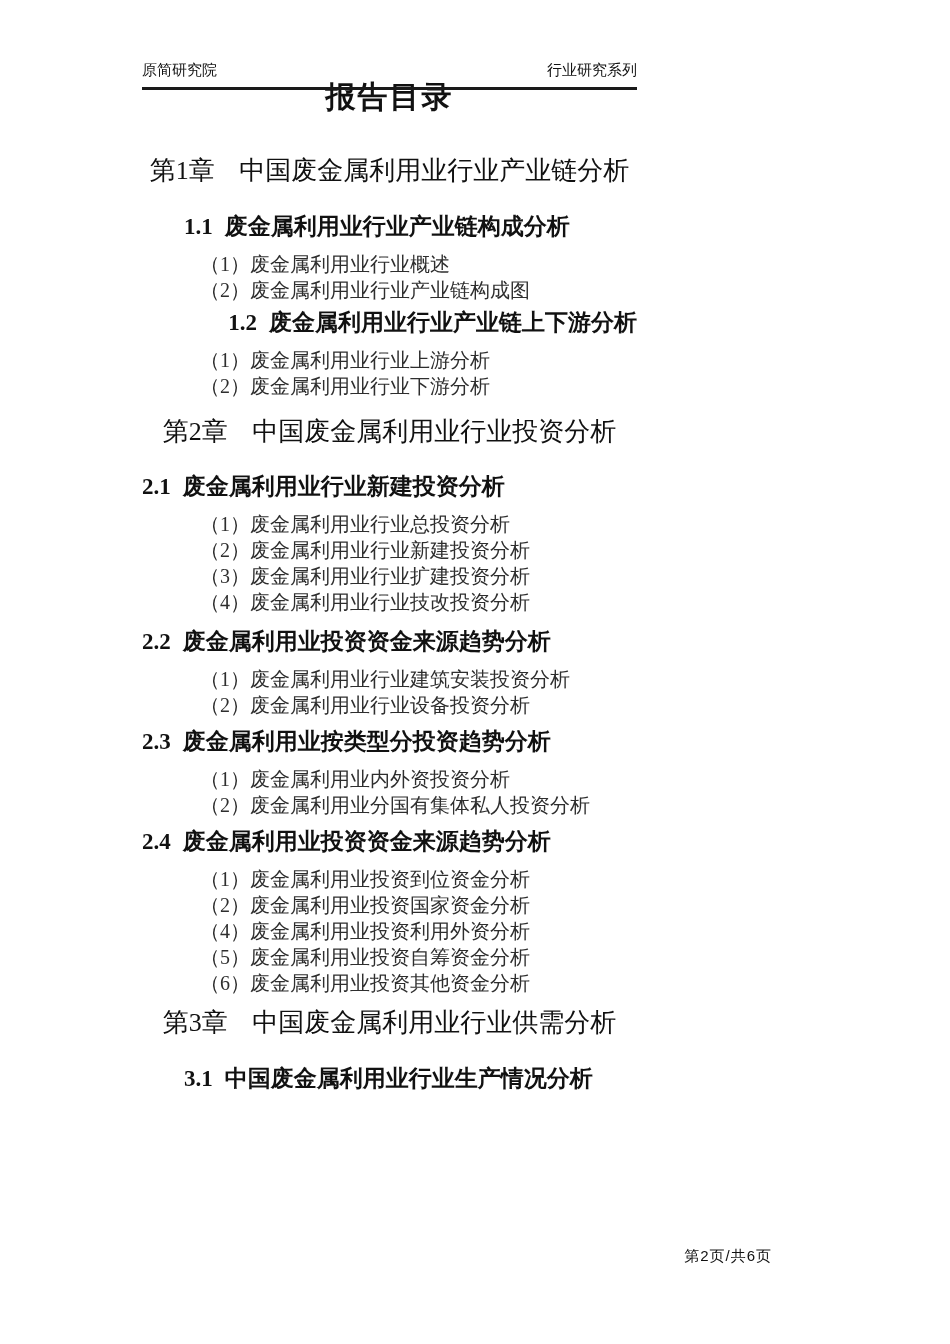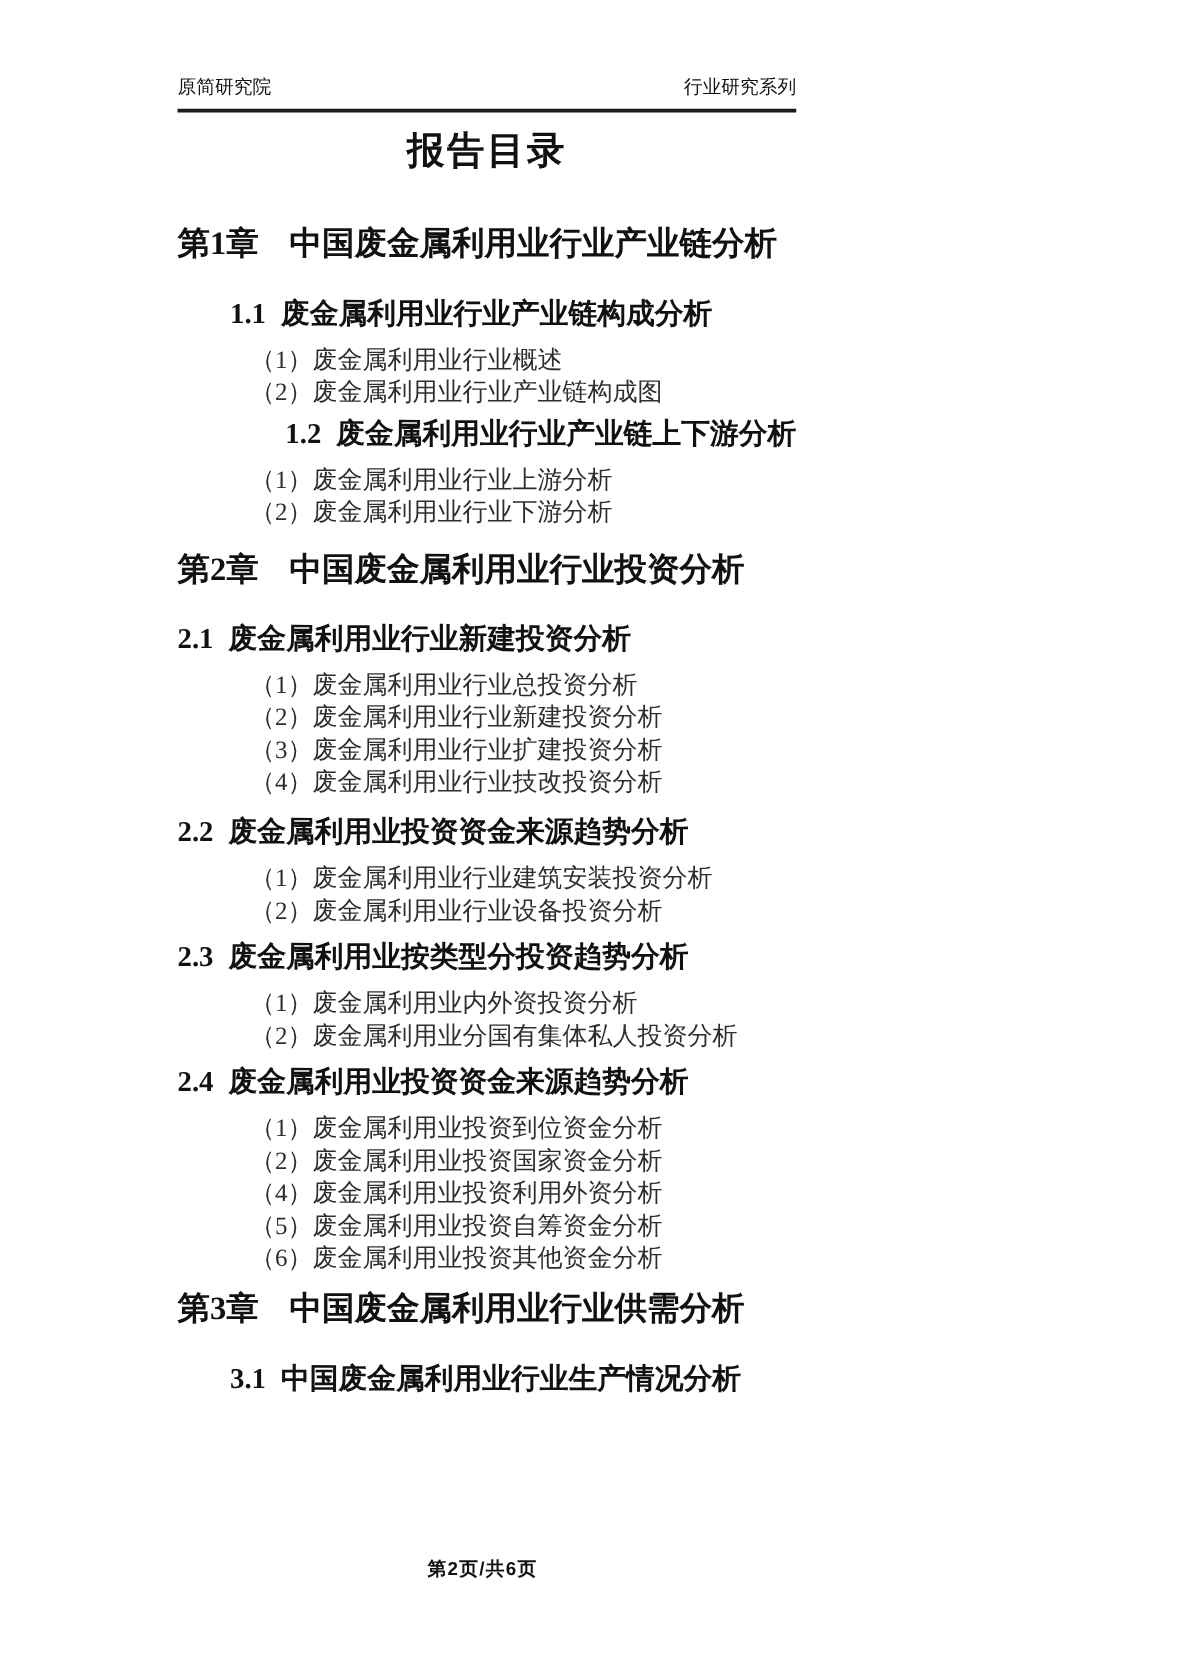--- a/index.html
+++ b/index.html
@@ -26,35 +26,35 @@
     font-size: 15px;
     line-height: 20px;
     padding-bottom: 7px;
   }
   .header-rule {
     height: 3px;
     background: #1a1a1a;
   }
   
   .main {
-    padding: 104px 135px 0 142px;
+    padding: 80px 135px 0 142px;
   }
   .doc-title {
     margin: 0;
     text-align: center;
     font-size: 30px;
     line-height: 34px;
     font-weight: 700;
     letter-spacing: 2px;
   }
   .chapter {
-    text-align: left;
+    text-align: center;
     font-size: 26px;
     line-height: 30px;
-    font-weight: 700;
+    font-weight: 400;
     font-family: "Liberation Serif", serif;
   }
   .ch-num { margin-right: 0.95em; }
   .section {
     font-size: 23px;
     line-height: 26px;
     font-weight: 700;
     font-family: "Liberation Serif", serif;
   }
   .sec-num { margin-right: 12px; }
@@ -76,26 +76,25 @@
   .mt18 { margin-top: 18px; }
   .mt27 { margin-top: 27px; }
   .mt28 { margin-top: 28px; margin-left: 42px; }
   .mt42 { margin-top: 42px; }
   
   .footer {
     position: absolute;
     left: 0;
     right: 0;
     top: 1247px;
-    text-align: center;
+    text-align: right;
     font-size: 15px;
     line-height: 18px;
     letter-spacing: 1px;
     color: #111111;
-    font-weight: bold;
   }
 </style>
 </head>
 <body>
 
 <div class="page">
 
   <div class="header">
     <div class="header-row">
       <span>原简研究院</span>

